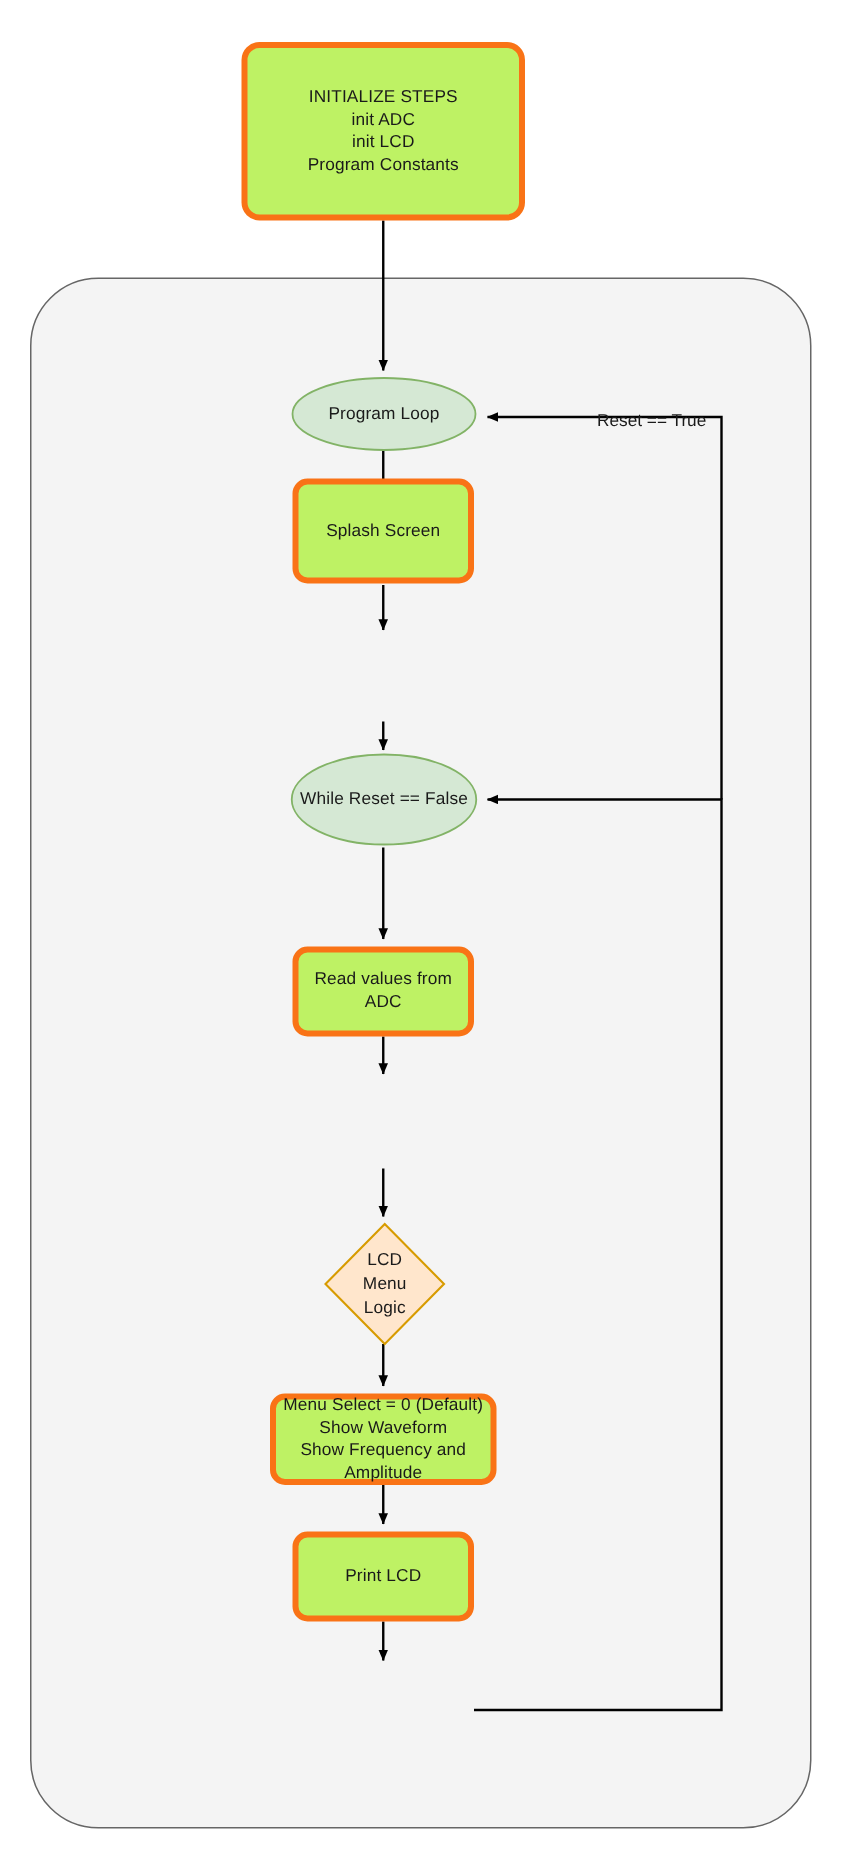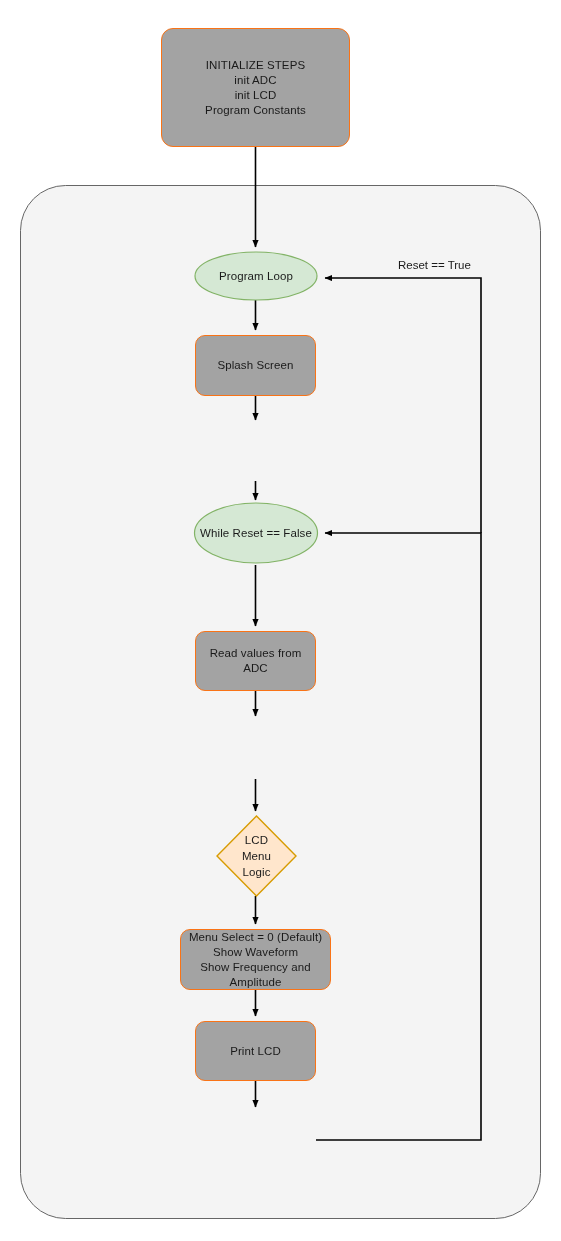--- a/index.html
+++ b/index.html
@@ -12,21 +12,21 @@
     position:relative;
   }
   #stage{position:absolute;left:0;top:0;width:561px;height:1241px;}
   svg.layer{position:absolute;left:0;top:0;width:561px;height:1241px;}
   .node{position:absolute;box-sizing:border-box;display:flex;align-items:center;justify-content:center;text-align:center;}
   .node .lbl{
     font-size:11.5px;line-height:15px;color:#1a1a1a;white-space:pre-line;
     letter-spacing:0.1px;
   }
   .rrect{
-    background:#a3a3a3;border:1px solid #f97316;border-radius:10px;
+    background:#bef264;border:4px solid #f97316;border-radius:10px;
   }
   .rrect-lg{border-radius:12px;}
   .edge-label{
     position:absolute;font-size:11.5px;color:#1a1a1a;background:transparent;
     white-space:nowrap;
   }
 </style>
 </head>
 <body>
 
@@ -74,21 +74,21 @@
     <span class="lbl">INITIALIZE STEPS
 init ADC
 init LCD
 Program Constants</span>
   </div>
 
   <div class="node" style="left:195px;top:252px;width:122px;height:48px;background:transparent;border:0;">
     <span class="lbl">Program Loop</span>
   </div>
 
-  <div class="node rrect" style="left:195px;top:335px;width:121px;height:61px;">
+  <div class="node rrect" style="left:195px;top:319px;width:121px;height:70px;">
     <span class="lbl">Splash Screen</span>
   </div>
 
 
   <div class="node" style="left:192px;top:503px;width:128px;height:60px;background:transparent;border:0;text-align:center;">
     <span class="lbl">While Reset == False</span>
   </div>
 
   <div class="node rrect" style="left:195px;top:631px;width:121px;height:60px;">
     <span class="lbl">Read values from
@@ -107,15 +107,15 @@
 Show Waveform
 Show Frequency and
 Amplitude</span>
   </div>
 
   <div class="node rrect" style="left:195px;top:1021px;width:121px;height:60px;">
     <span class="lbl">Print LCD</span>
   </div>
 
 
-  <div class="edge-label" style="left:354px;top:259px;padding-left:44px;">Reset == True</div>
+  <div class="edge-label" style="left:354px;top:275px;padding-left:44px;">Reset == True</div>
 
 </div>
 
 </body></html>

